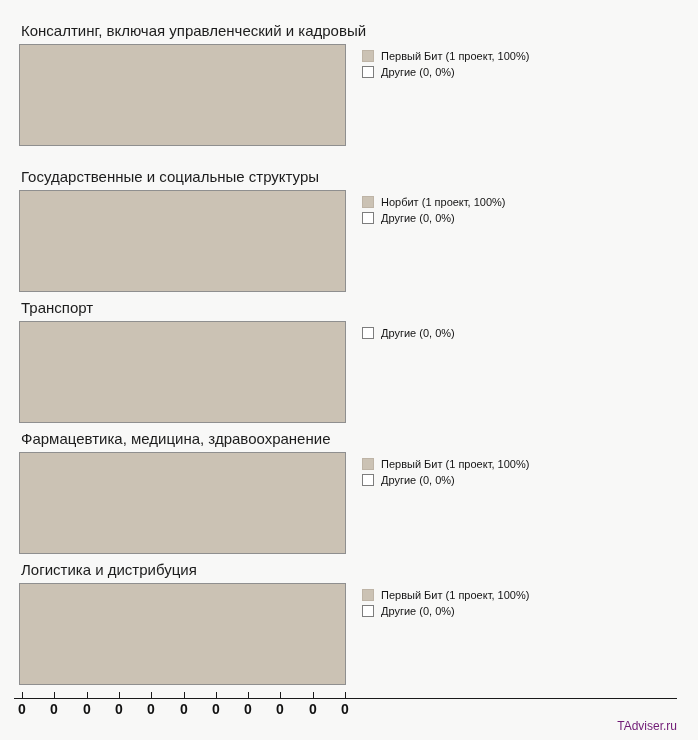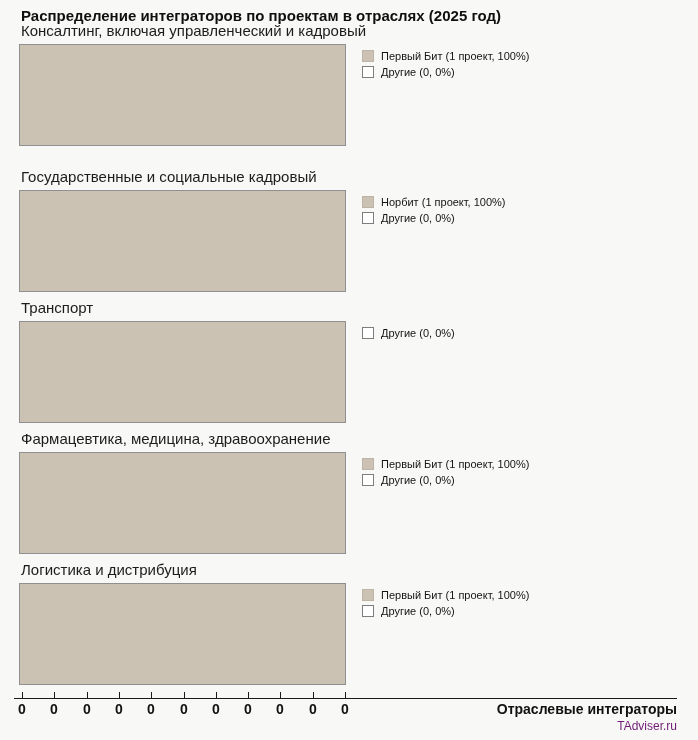--- a/index.html
+++ b/index.html
@@ -45,39 +45,38 @@
   .watermark {
     position: absolute; right: 21px; top: 719px;
     font-size: 12px; color: #701a75; white-space: nowrap;
   }
 </style>
 </head>
 <body>
 
 <div class="canvas">
 
-  <div class="main-title">Распределение интеграторов по проектам в отраслях (2025 год)</div>
 
   <div class="section" style="top:22px">
     <div class="sec-title">Консалтинг, включая управленческий и кадровый</div>
     <div class="bar"></div>
     <div class="legend">
       <div class="legend-row">
         <span class="swatch filled"></span>
         <span class="legend-label">Первый Бит (1 проект, 100%)</span>
       </div>
       <div class="legend-row">
         <span class="swatch empty"></span>
         <span class="legend-label">Другие (0, 0%)</span>
       </div>
     </div>
   </div>
 
   <div class="section" style="top:168px">
-    <div class="sec-title">Государственные и социальные кадровый</div>
+    <div class="sec-title">Государственные и социальные структуры</div>
     <div class="bar"></div>
     <div class="legend">
       <div class="legend-row">
         <span class="swatch filled"></span>
         <span class="legend-label">Норбит (1 проект, 100%)</span>
       </div>
       <div class="legend-row">
         <span class="swatch empty"></span>
         <span class="legend-label">Другие (0, 0%)</span>
       </div>
@@ -144,16 +143,15 @@
   <span class="tick-label" style="left:87px">0</span>
   <span class="tick-label" style="left:119px">0</span>
   <span class="tick-label" style="left:151px">0</span>
   <span class="tick-label" style="left:184px">0</span>
   <span class="tick-label" style="left:216px">0</span>
   <span class="tick-label" style="left:248px">0</span>
   <span class="tick-label" style="left:280px">0</span>
   <span class="tick-label" style="left:313px">0</span>
   <span class="tick-label" style="left:345px">0</span>
 
-  <div class="axis-label">Отраслевые интеграторы</div>
   <div class="watermark">TAdviser.ru</div>
 
 </div>
 
 </body></html>

